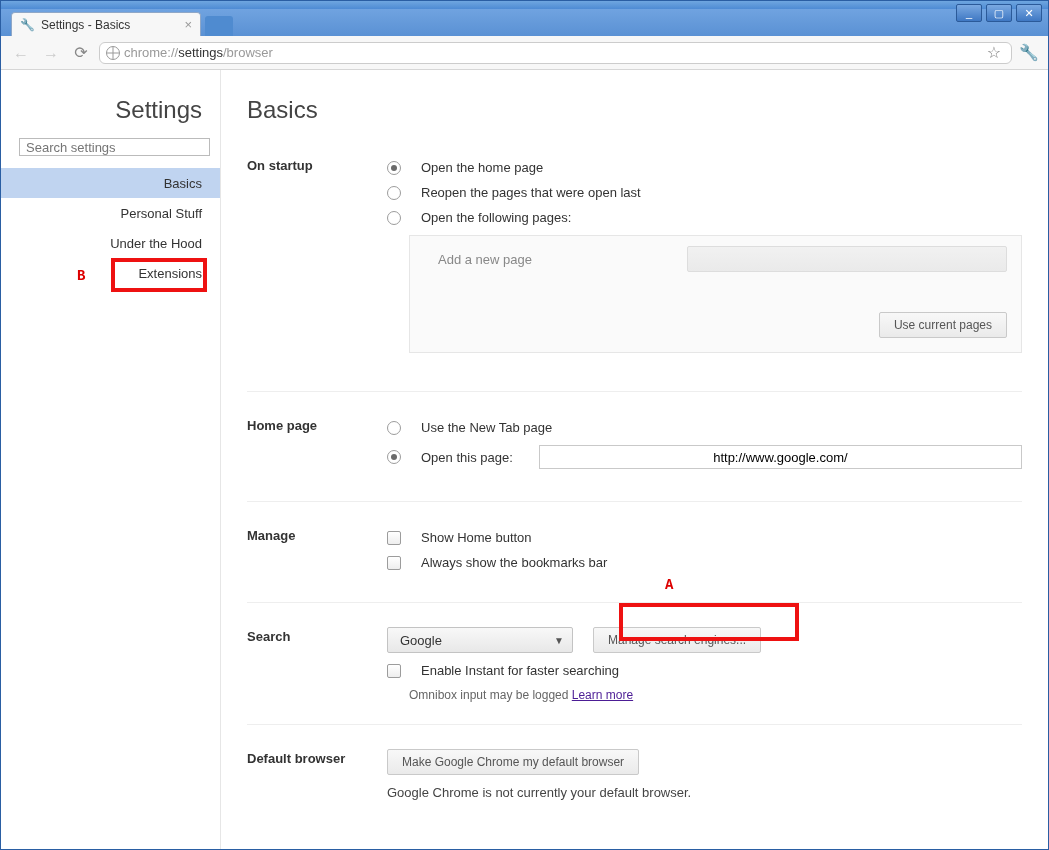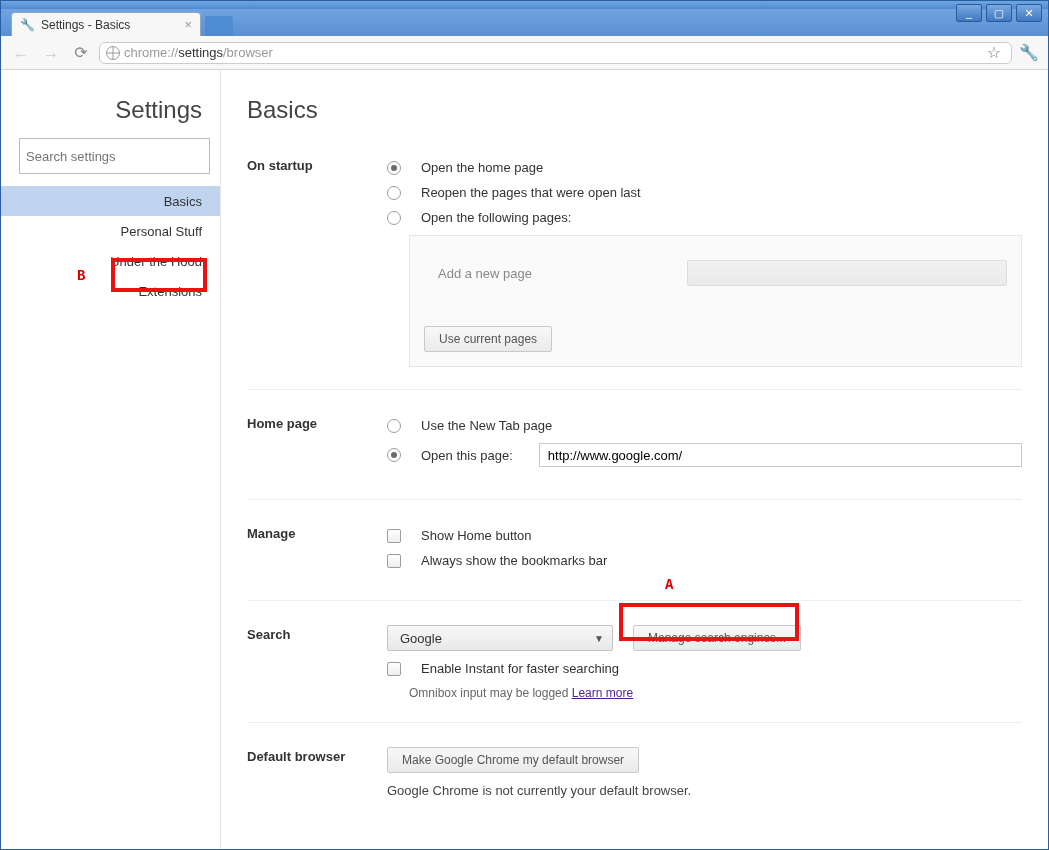--- a/index.html
+++ b/index.html
@@ -146,21 +146,21 @@
     color: #444;
     margin: 14px 0 14px 0;
     text-align: right;
     padding-right: 18px;
   }
   .search-settings {
     margin: 0 10px 12px 18px;
   }
   .search-settings input {
     width: 100%;
-    height: 36px;
+    height: 18px;
     border: 1px solid #bbb;
     padding: 2px 6px;
     font-size: 13px;
     color: #888;
   }
   .nav-item {
     height: 30px;
     display: flex;
     align-items: center;
     justify-content: flex-end;
@@ -234,24 +234,25 @@
   }
   
   .checkbox {
     width: 14px; height: 14px;
     border: 1px solid #9c9c9c;
     border-radius: 2px;
     background: linear-gradient(#fff,#eee);
     flex-shrink: 0;
   }
   .pages-box {
-    margin: 6px 0 0 22px;
+    margin: 6px 0 16px 22px;
     border: 1px solid #e6e6e6;
     background: #fafafa;
-    padding: 24px 14px 14px 14px;
+    padding: 10px 14px 14px 14px;
+    text-align: right;
   }
   .pages-row {
     display: flex;
     align-items: center;
     gap: 10px;
     margin-bottom: 40px;
   }
   .pages-row .add-text { color: #888; padding-left: 14px; }
   .pages-row .fake-input {
     margin-left: auto;
@@ -277,21 +278,21 @@
     border: 1px solid #c9c9c9;
     height: 24px;
     padding: 2px 8px;
     font-size: 13px;
     background: #fff;
   }
   .select {
     display: inline-flex;
     align-items: center;
     justify-content: space-between;
-    width: 226px;
+    width: 186px;
     height: 26px;
     padding: 0 8px 0 12px;
     background: linear-gradient(#f8f8f8,#e8e8e8);
     border: 1px solid #c3c3c3;
     border-radius: 2px;
     font-size: 13px;
     cursor: pointer;
   }
   .select .caret {
     font-size: 10px; color: #555;
@@ -393,21 +394,21 @@
       <div class="section">
         <div class="section-label">Home page</div>
         <div class="section-body">
           <div class="opt-row">
             <span class="radio"></span>
             <span>Use the New Tab page</span>
           </div>
           <div class="opt-row">
             <span class="radio checked"></span>
             <span>Open this page:</span>
-            <input class="txt-input" style="flex: 1 1 0%; margin-left: 6px;" value="http://www.google.com/">
+            <input class="txt-input" style="flex: 1 1 0%; margin-left: 6px; text-align: center;" value="http://www.google.com/">
           </div>
         </div>
       </div>
 
       <div class="section">
         <div class="section-label">Manage</div>
         <div class="section-body">
           <div class="opt-row">
             <span class="checkbox"></span>
             <span>Show Home button</span>

